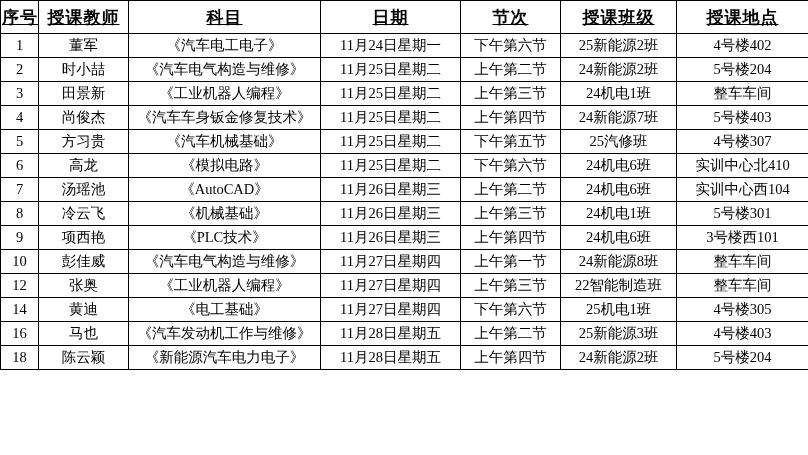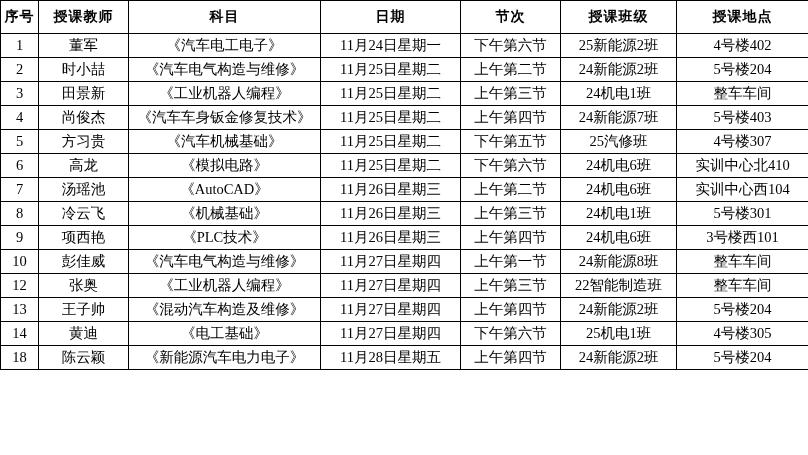--- a/index.html
+++ b/index.html
@@ -22,23 +22,24 @@
   table.schedule td {
     border: 1px solid #000000;
     text-align: center;
     vertical-align: middle;
     white-space: nowrap;
     overflow: hidden;
     color: #000000;
   }
   table.schedule thead th {
     height: 30px;
-    font-size: 14px;
+    font-size: 17px;
     font-weight: bold;
     letter-spacing: 1px;
+    text-decoration: underline;
   }
   table.schedule tbody td {
     height: 21px;
     font-size: 14.5px;
     font-weight: normal;
   }
   
   col.c-index   { width: 38px; }
   col.c-teacher { width: 90px; }
   col.c-subject { width: 192px; }
@@ -165,38 +166,38 @@
     <tr>
       <td>12</td>
       <td>张奥</td>
       <td>《工业机器人编程》</td>
       <td>11月27日星期四</td>
       <td>上午第三节</td>
       <td>22智能制造班</td>
       <td>整车车间</td>
     </tr>
     <tr>
-      <td>13</td>
-      <td>王子帅</td>
-      <td>《混动汽车构造及维修》</td>
-      <td>11月27日星期四</td>
-      <td>上午第四节</td>
-      <td>24新能源2班</td>
-      <td>5号楼204</td>
-    </tr>
-    <tr>
       <td>14</td>
       <td>黄迪</td>
       <td>《电工基础》</td>
       <td>11月27日星期四</td>
       <td>下午第六节</td>
       <td>25机电1班</td>
       <td>4号楼305</td>
     </tr>
     <tr>
+      <td>16</td>
+      <td>马也</td>
+      <td>《汽车发动机工作与维修》</td>
+      <td>11月28日星期五</td>
+      <td>上午第二节</td>
+      <td>25新能源3班</td>
+      <td>4号楼403</td>
+    </tr>
+    <tr>
       <td>18</td>
       <td>陈云颖</td>
       <td>《新能源汽车电力电子》</td>
       <td>11月28日星期五</td>
       <td>上午第四节</td>
       <td>24新能源2班</td>
       <td>5号楼204</td>
     </tr>
 
   </tbody>

